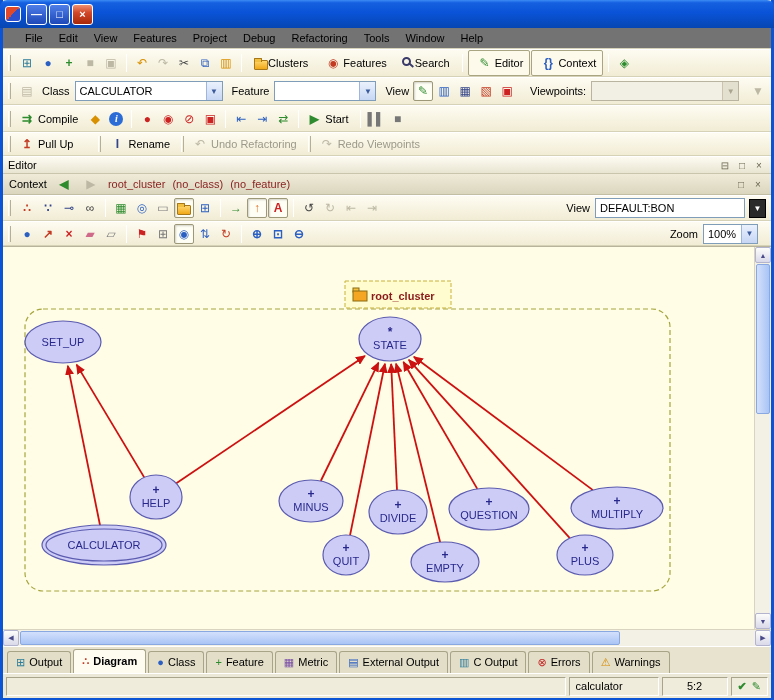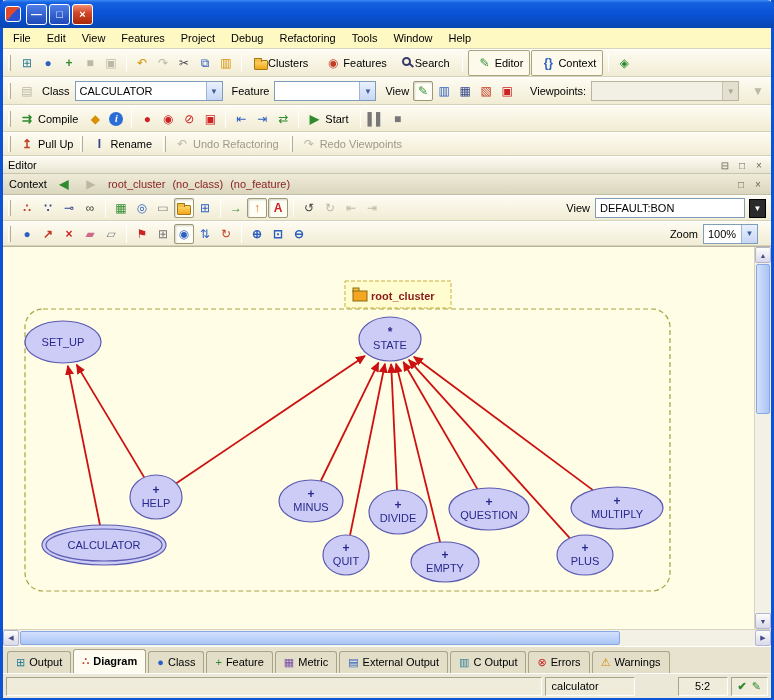--- a/index.html
+++ b/index.html
@@ -14,22 +14,22 @@
   .app-icon{width:16px;height:16px;border-radius:3px;flex:0 0 16px;
     background:linear-gradient(135deg,#E04A2A 0 50%,#2B50D0 50% 100%);border:1px solid #fff;}
   .title-text{color:#fff;font-weight:bold;font-size:12px;white-space:nowrap;overflow:hidden;
     text-shadow:1px 1px 1px #03277A;flex:1;}
   .tb-btns{display:flex;gap:2px;}
   .tbbtn{width:21px;height:21px;border-radius:3px;border:1px solid #fff;color:#fff;font-weight:bold;
     display:flex;align-items:center;justify-content:center;font-size:11px;
     background:linear-gradient(#4E7EE8,#1E48B8);}
   .tbbtn.close{background:linear-gradient(#F09070,#D2482A 40%,#A82808);}
   
-  .menubar{height:21px;flex:0 0 21px;display:flex;align-items:center;background:#fef9c3;
-    border-bottom:1px solid #D8D4BC;padding:0 2px;}
+  .menubar{height:21px;flex:0 0 21px;display:flex;align-items:center;background:#737373;
+    border-bottom:1px solid #D8D4BC;padding:0 14px;}
   .menu-item{padding:2px 8px;cursor:default;}
   .bar{display:flex;align-items:center;background:linear-gradient(#FEFCF2,#F1ECD4);
     border-top:1px solid #FFFFFF;border-bottom:1px solid #D6D2B8;padding:0 3px;gap:1px;}
   .t1{height:28px;flex:0 0 28px;}
   .t2{height:28px;flex:0 0 28px;}
   .t3{height:27px;flex:0 0 27px;}
   .t4{height:24px;flex:0 0 24px;}
   .d1{height:26px;flex:0 0 26px;}
   .d2{height:25px;flex:0 0 25px;}
   .grip{width:3px;height:16px;border-left:1px solid #FFF;border-right:1px solid #B4B096;margin:0 5px 0 2px;}
@@ -93,21 +93,21 @@
   .tab{display:inline-flex;align-items:center;gap:4px;padding:3px 8px 4px 8px;background:#E2DEC8;
     border:1px solid #A8A488;border-bottom:none;border-radius:3px 3px 0 0;height:22px;}
   .tab.selected{background:#FEFCF1;font-weight:bold;height:24px;}
   .tab-icon{font-size:11px;}
   
   .statusbar{height:25px;flex:0 0 25px;background:#ECE8D8;display:flex;align-items:center;gap:3px;
     padding:2px 3px;border-top:1px solid #FFF;}
   .status-cell{height:19px;border:1px solid;border-color:#A8A48C #FFF #FFF #A8A48C;background:#F0ECDC;
     display:flex;align-items:center;padding:0 6px;gap:5px;}
   .flexfill{flex:1;}
-  .w90{width:90px}.w50{width:50px;justify-content:center;margin-left:40px;}
+  .w90{width:90px}.w50{width:66px;justify-content:center;}
 </style>
 </head>
 <body>
 
 <div class="window">
 
   <div class="titlebar">
     <span class="app-icon"></span>
     <span class="tb-btns">
       <span class="tbbtn">—</span>
@@ -216,21 +216,21 @@
     <span class="icon c-green b">▶</span>
     <span class="lbl" style="margin-right:6px">Start</span>
     <span class="sep"></span>
     <span class="icon c-gray b">▌▌</span>
     <span class="icon c-gray">■</span>
   </div>
 
   <div class="bar t4">
     <span class="grip"></span>
     <span class="icon c-crimson b">↥</span>
-    <span class="lbl" style="margin-right:4px">Pull Up</span>
+    <span class="lbl" style="margin-right:22px">Pull Up</span>
     <span class="grip"></span>
     <span class="icon c-navy b">I</span>
     <span class="lbl" style="margin-right:8px">Rename</span>
     <span class="grip"></span>
     <span class="icon c-dis">↶</span>
     <span class="lbl dis-label" style="margin-right:8px">Undo Refactoring</span>
     <span class="grip"></span>
     <span class="icon c-dis">↷</span>
     <span class="lbl dis-label">Redo Viewpoints</span>
   </div>

